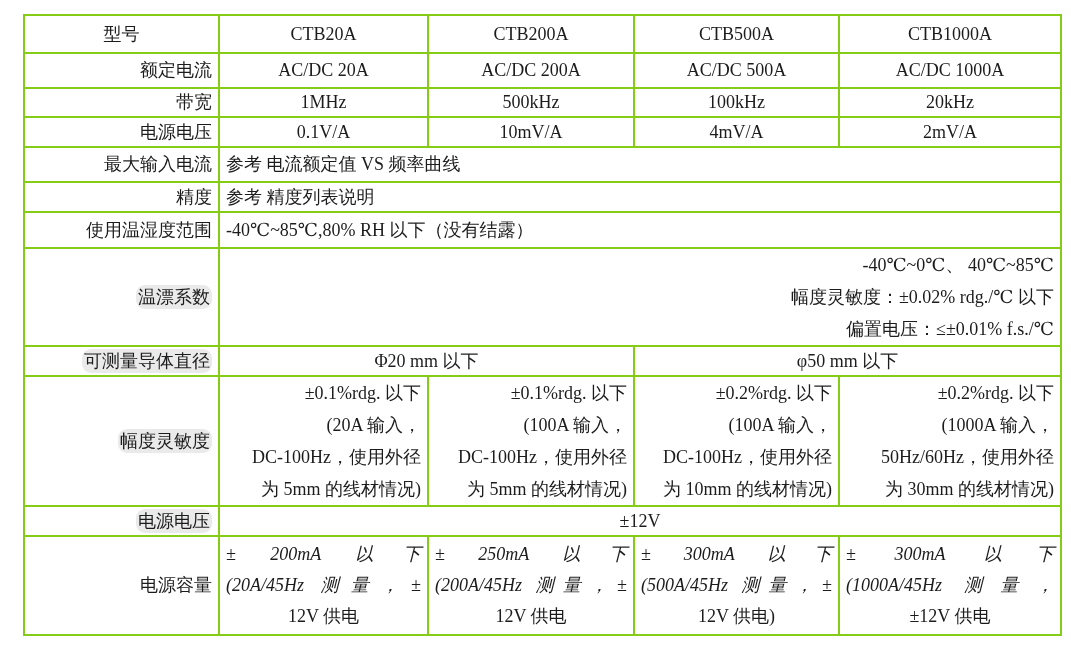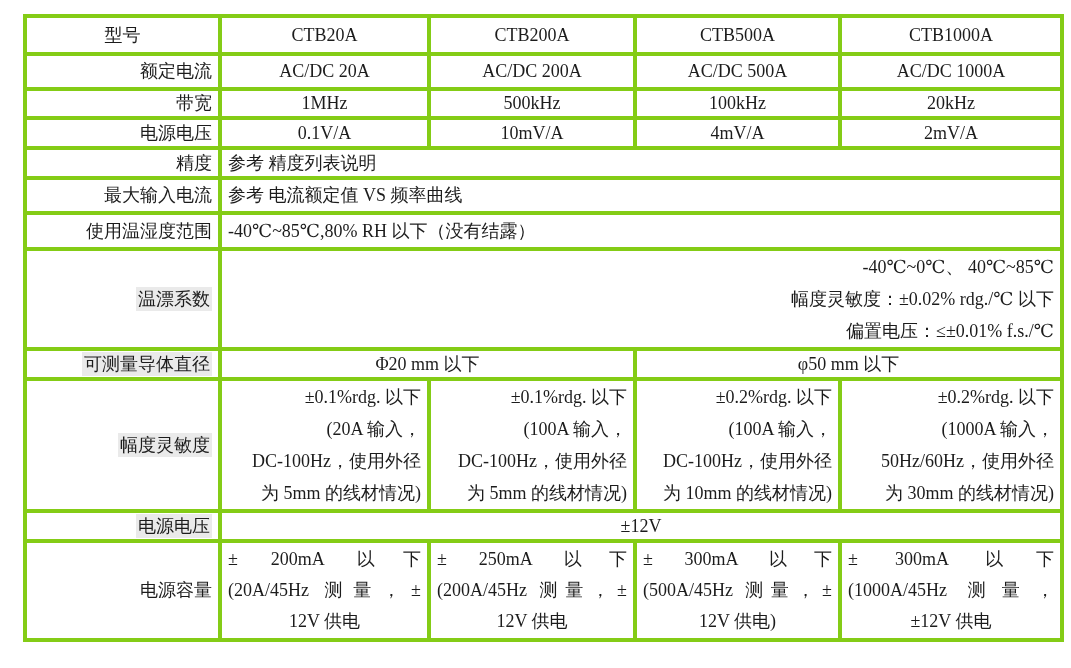--- a/index.html
+++ b/index.html
@@ -12,38 +12,38 @@
   }
   table.spec{
     border-collapse:collapse;
     table-layout:fixed;
     margin:14px 0 0 23px;
     width:1037px;
     border:1px solid #2b2b2b;
     border-bottom-width:2px;
   }
   table.spec td{
-    border:4px solid #84cc16;
+    border:2px solid #84cc16;
     font-size:18px;
     padding:0 6px;
     vertical-align:middle;
     overflow:hidden;
     line-height:1.35;
   }
   td.lab{padding-left:17px;text-align:right;}
   td.c{text-align:center;}
   td.pl{padding-left:13px;text-align:left;}
-  .hl{background:#eaeaea;box-decoration-break:clone;padding:2px 2px;}
+  .hl{background:#eaeaea;box-decoration-break:clone;padding:2px 2px;border-radius:9px;}
   
   td.ml{padding-left:7px;padding-right:7px;}
   td.ml div{line-height:32px;white-space:nowrap;text-align:right;}
   td.mlw div{white-space:normal;}
   
   td.cap div{line-height:31px;}
-  td.cap div.j{text-align:justify;text-align-last:justify;}
+  td.cap div.j{text-align:justify;text-align-last:justify;font-style:italic;}
   td.cap div.l{text-align:center;}
 </style>
 </head>
 <body>
 
 <table class="spec">
   <colgroup>
     <col style="width:195px">
     <col style="width:209px">
     <col style="width:206px">
@@ -77,28 +77,28 @@
     </tr>
 
     <tr style="height:30px">
       <td class="lab">电源电压</td>
       <td class="c">0.1V/A</td>
       <td class="c">10mV/A</td>
       <td class="c">4mV/A</td>
       <td class="c">2mV/A</td>
     </tr>
 
+    <tr style="height:35px">
+      <td class="lab">最大输入电流</td>
+      <td class="pl" colspan="4">参考 电流额定值 VS 频率曲线</td>
+    </tr>
+
     <tr style="height:30px">
       <td class="lab">精度</td>
       <td class="pl" colspan="4">参考 精度列表说明</td>
-    </tr>
-
-    <tr style="height:35px">
-      <td class="lab">最大输入电流</td>
-      <td class="pl" colspan="4">参考 电流额定值 VS 频率曲线</td>
     </tr>
 
     <tr style="height:36px">
       <td class="lab">使用温湿度范围</td>
       <td class="pl" colspan="4">-40℃~85℃,80% RH 以下（没有结露）</td>
     </tr>
 
 
     <tr style="height:97px">
       <td class="lab"><span class="hl">温漂系数</span></td>

